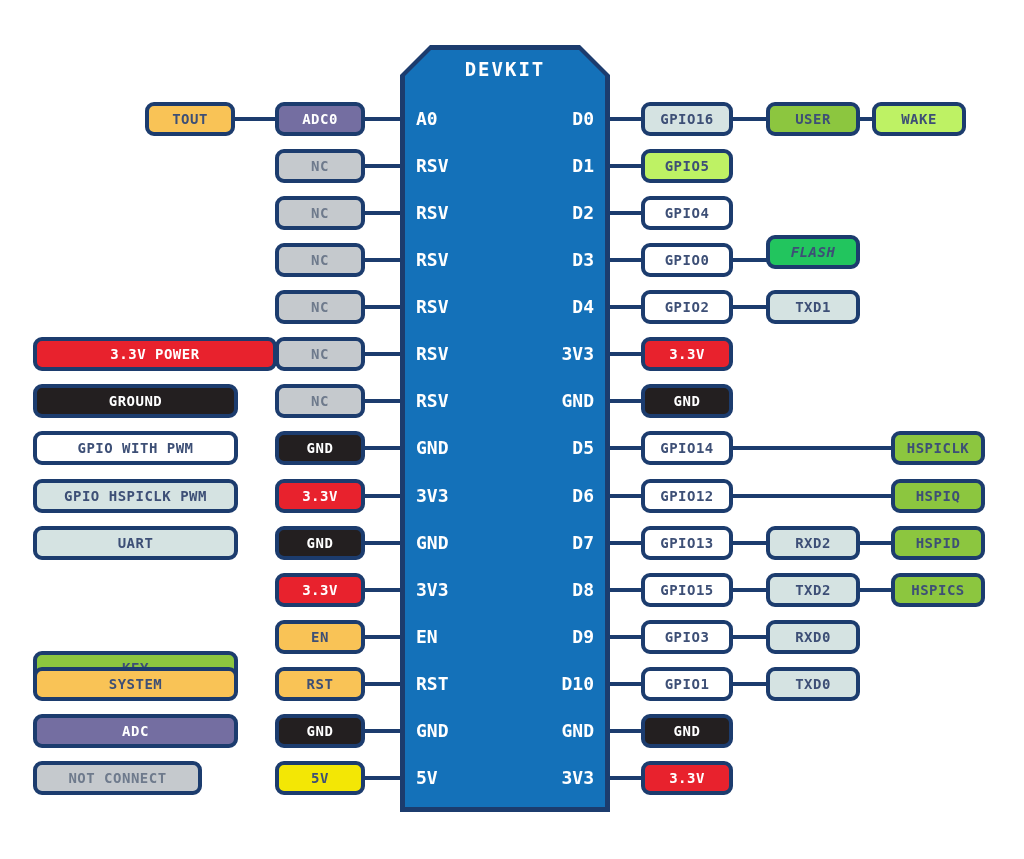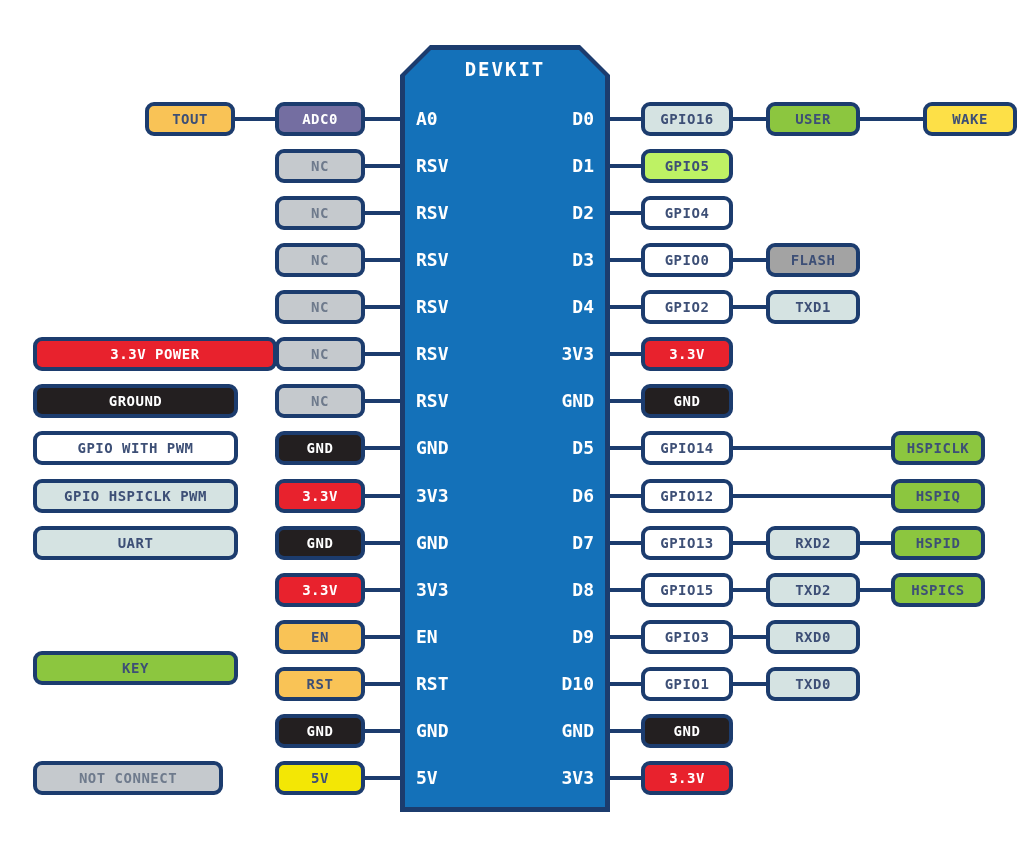--- a/index.html
+++ b/index.html
@@ -72,41 +72,43 @@
       <div class="pin right" style="top: 675px; right: 16px;">GND</div>
       <div class="pin left" style="top: 722px; left: 16px;">5V</div>
       <div class="pin right" style="top: 722px; right: 16px;">3V3</div>
     </div>
     <div class="chip" style="left: 33px; width: 244px; top: 337px; background: rgb(232, 34, 45); border-color: rgb(28, 60, 110); color: rgb(255, 255, 255); text-align: center;">3.3V POWER</div>
     <div class="chip" style="left: 33px; width: 205px; top: 384px; background: rgb(35, 31, 32); border-color: rgb(28, 60, 110); color: rgb(255, 255, 255);">GROUND</div>
     <div class="chip" style="left: 33px; width: 205px; top: 431px; background: rgb(255, 255, 255); border-color: rgb(28, 60, 110); color: rgb(61, 79, 118);">GPIO WITH PWM</div>
     <div class="chip" style="left: 33px; width: 205px; top: 479px; background: rgb(213, 227, 226); border-color: rgb(28, 60, 110); color: rgb(61, 79, 118);">GPIO HSPICLK PWM</div>
     <div class="chip" style="left: 33px; width: 205px; top: 526px; background: rgb(213, 227, 226); border-color: rgb(28, 60, 110); color: rgb(61, 79, 118);">UART</div>
     <div class="chip" style="left: 33px; width: 205px; top: 620px; background: rgb(140, 198, 63); border-color: rgb(28, 60, 110); color: rgb(61, 79, 118); margin-top: 31px;">KEY</div>
-    <div class="chip" style="left: 33px; width: 190px; top: 761px; background: rgb(197, 201, 205); border-color: rgb(28, 60, 110); color: rgb(110, 122, 140);">NOT CONNECT</div>
+    <div class="chip" style="left: 33px; width: 205px; top: 667px; background: rgb(249, 195, 86); border-color: rgb(28, 60, 110); color: rgb(61, 79, 118);">SYSTEM</div>
+    <div class="chip" style="left: 33px; width: 205px; top: 714px; background: rgb(116, 110, 161); border-color: rgb(28, 60, 110); color: rgb(255, 255, 255);">ADC</div>
+    <div class="chip" style="left: 33px; width: 169px; top: 761px; background: rgb(197, 201, 205); border-color: rgb(28, 60, 110); color: rgb(110, 122, 140);">NOT CONNECT</div>
     <div class="wire" style="left: 190px; width: 210px; top: 117px; background: rgb(28, 60, 110);"></div>
     <div class="chip" style="left: 145px; width: 90px; top: 102px; background: rgb(249, 195, 86); border-color: rgb(28, 60, 110); color: rgb(61, 79, 118);">TOUT</div>
     <div class="chip" style="left: 275px; width: 90px; top: 102px; background: rgb(116, 110, 161); border-color: rgb(28, 60, 110); color: rgb(255, 255, 255);">ADC0</div>
     <div class="wire" style="left: 610px; width: 328px; top: 117px; background: rgb(28, 60, 110);"></div>
     <div class="chip" style="left: 641px; width: 92px; top: 102px; background: rgb(213, 227, 226); border-color: rgb(28, 60, 110); color: rgb(61, 79, 118);">GPIO16</div>
     <div class="chip" style="left: 766px; width: 94px; top: 102px; background: rgb(140, 198, 63); border-color: rgb(28, 60, 110); color: rgb(61, 79, 118);">USER</div>
-    <div class="chip" style="left: 923px; width: 94px; top: 102px; background: #fde047; border-color: rgb(28, 60, 110); color: rgb(61, 79, 118);">WAKE</div>
+    <div class="chip" style="left: 872px; width: 94px; top: 102px; background: #bef264; border-color: rgb(28, 60, 110); color: rgb(61, 79, 118);">WAKE</div>
     <div class="wire" style="left: 320px; width: 80px; top: 164px; background: rgb(28, 60, 110);"></div>
     <div class="chip" style="left: 275px; width: 90px; top: 149px; background: rgb(197, 201, 205); border-color: rgb(28, 60, 110); color: rgb(110, 122, 140);">NC</div>
     <div class="wire" style="left: 610px; width: 77px; top: 164px; background: rgb(28, 60, 110);"></div>
     <div class="chip" style="left: 641px; width: 92px; top: 149px; background: #bef264; border-color: rgb(28, 60, 110); color: rgb(61, 79, 118);">GPIO5</div>
     <div class="wire" style="left: 320px; width: 80px; top: 211px; background: rgb(28, 60, 110);"></div>
     <div class="chip" style="left: 275px; width: 90px; top: 196px; background: rgb(197, 201, 205); border-color: rgb(28, 60, 110); color: rgb(110, 122, 140);">NC</div>
     <div class="wire" style="left: 610px; width: 77px; top: 211px; background: rgb(28, 60, 110);"></div>
     <div class="chip" style="left: 641px; width: 92px; top: 196px; background: rgb(255, 255, 255); border-color: rgb(28, 60, 110); color: rgb(61, 79, 118);">GPIO4</div>
     <div class="wire" style="left: 320px; width: 80px; top: 258px; background: rgb(28, 60, 110);"></div>
     <div class="chip" style="left: 275px; width: 90px; top: 243px; background: rgb(197, 201, 205); border-color: rgb(28, 60, 110); color: rgb(110, 122, 140);">NC</div>
     <div class="wire" style="left: 610px; width: 203px; top: 258px; background: rgb(28, 60, 110);"></div>
     <div class="chip" style="left: 641px; width: 92px; top: 243px; background: rgb(255, 255, 255); border-color: rgb(28, 60, 110); color: rgb(61, 79, 118);">GPIO0</div>
-    <div class="chip" style="left: 766px; width: 94px; top: 243px; background: #a3a3a3; border-color: rgb(28, 60, 110); color: rgb(61, 79, 118);">FLASH</div>
+    <div class="chip" style="left: 766px; width: 94px; top: 235px; background: #22c55e; border-color: rgb(28, 60, 110); color: rgb(61, 79, 118); font-style: italic;">FLASH</div>
     <div class="wire" style="left: 320px; width: 80px; top: 305px; background: rgb(28, 60, 110);"></div>
     <div class="chip" style="left: 275px; width: 90px; top: 290px; background: rgb(197, 201, 205); border-color: rgb(28, 60, 110); color: rgb(110, 122, 140);">NC</div>
     <div class="wire" style="left: 610px; width: 203px; top: 305px; background: rgb(28, 60, 110);"></div>
     <div class="chip" style="left: 641px; width: 92px; top: 290px; background: rgb(255, 255, 255); border-color: rgb(28, 60, 110); color: rgb(61, 79, 118);">GPIO2</div>
     <div class="chip" style="left: 766px; width: 94px; top: 290px; background: rgb(213, 227, 226); border-color: rgb(28, 60, 110); color: rgb(61, 79, 118);">TXD1</div>
     <div class="wire" style="left: 320px; width: 80px; top: 352px; background: rgb(28, 60, 110);"></div>
     <div class="chip" style="left: 275px; width: 90px; top: 337px; background: rgb(197, 201, 205); border-color: rgb(28, 60, 110); color: rgb(110, 122, 140);">NC</div>
     <div class="wire" style="left: 610px; width: 77px; top: 352px; background: rgb(28, 60, 110);"></div>
     <div class="chip" style="left: 641px; width: 92px; top: 337px; background: rgb(232, 34, 45); border-color: rgb(28, 60, 110); color: rgb(255, 255, 255);">3.3V</div>
     <div class="wire" style="left: 320px; width: 80px; top: 399px; background: rgb(28, 60, 110);"></div>

